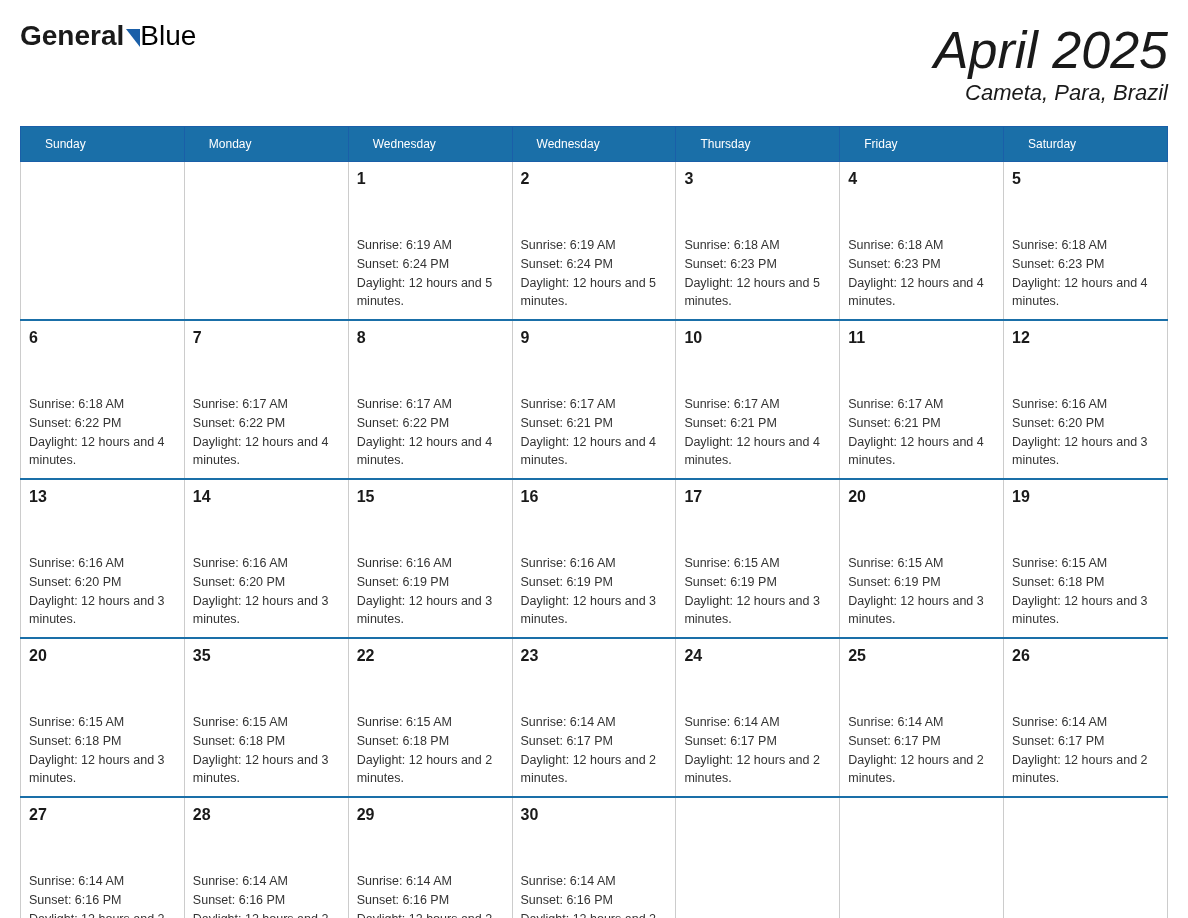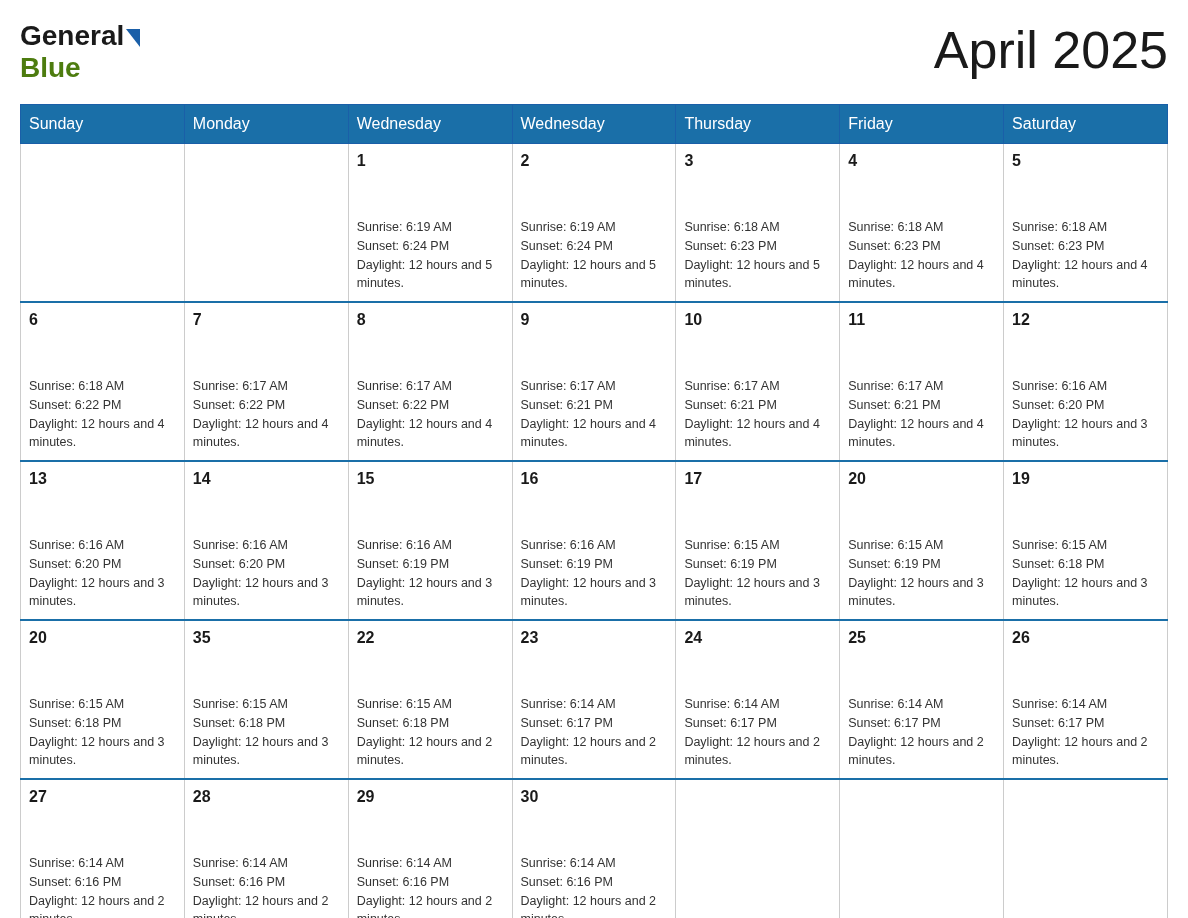--- a/index.html
+++ b/index.html
@@ -11,21 +11,21 @@
       min-height: 918px;
     }
     .header {
       display: flex;
       justify-content: space-between;
       align-items: flex-start;
       margin-bottom: 20px;
     }
     .logo {
       display: flex;
-      flex-direction: column;
+      flex-direction: row;
       align-items: flex-start;
     }
     .logo-text {
       display: flex;
       align-items: center;
     }
     .logo-general {
       font-size: 28px;
       font-weight: bold;
       color: #1a1a1a;
@@ -35,45 +35,46 @@
       width: 0;
       height: 0;
       border-left: 14px solid transparent;
       border-right: 0px solid transparent;
       border-top: 18px solid #1a5fa8;
       margin-left: 2px;
       margin-top: 4px;
     }
     .logo-blue {
       font-size: 28px;
-      font-weight: bold;
-      color: #4d7c0f;
+      font-weight: normal;
+      color: #000000;
     }
     .title-area {
       text-align: right;
+      font-style: italic;
     }
     .main-title {
       font-size: 52px;
       font-weight: normal;
       color: #1a1a1a;
     }
     .subtitle {
       font-size: 22px;
       color: #1a1a1a;
     }
     .calendar {
       width: 100%;
       border-collapse: collapse;
       border: 1px solid #ccc;
     }
     .calendar thead tr th {
       background-color: #1a6fa8;
       color: #fff;
-      padding: 10px 8px;
-      font-size: 16px;
+      padding: 10px 24px;
+      font-size: 12px;
       font-weight: normal;
       text-align: left;
       border: 1px solid #1a5fa8;
     }
     .calendar tbody tr td {
       vertical-align: top;
       padding: 8px;
       border: 1px solid #ccc;
       width: 14.28%;
       min-height: 110px;
@@ -106,20 +107,21 @@
 <div class="header">
   <div class="logo">
     <div class="logo-text">
       <span class="logo-general">General</span>
       <span class="logo-blue-arrow"></span>
     </div>
     <span class="logo-blue">Blue</span>
   </div>
   <div class="title-area">
     <div class="main-title">April 2025</div>
+    <div class="subtitle">Cameta, Para, Brazil</div>
   </div>
 </div>
 
 <table class="calendar">
   <thead>
     <tr>
     <th>Sunday</th>
         <th>Monday</th>
         <th>Wednesday</th>
         <th>Wednesday</th>

